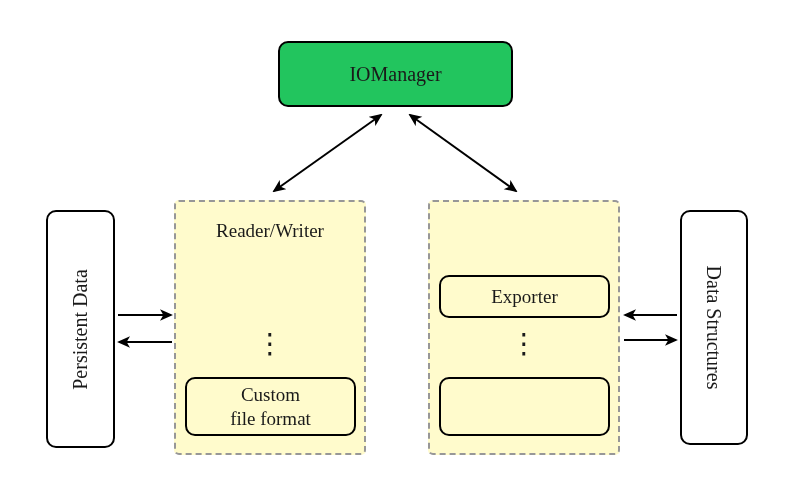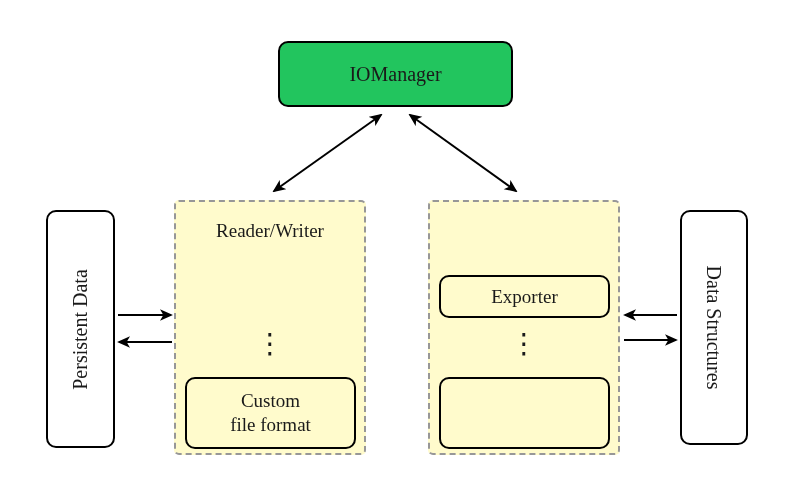--- a/index.html
+++ b/index.html
@@ -77,21 +77,21 @@
     background: transparent;
     display: flex;
     flex-direction: column;
     align-items: center;
     justify-content: center;
     text-align: center;
     font-size: 19px;
     line-height: 1.25;
   }
   .inner-top    { top: 73px;  height: 43px; }
-  .inner-bottom { top: 175px; height: 72px; }
+  .inner-bottom { top: 175px; height: 59px; }
   .dots {
     position: absolute;
     top: 124px; left: 0;
     width: 100%;
     text-align: center;
     font-size: 28px;
     line-height: 1.3;
     font-family: "DejaVu Sans", sans-serif;
   }
   svg.arrows {

